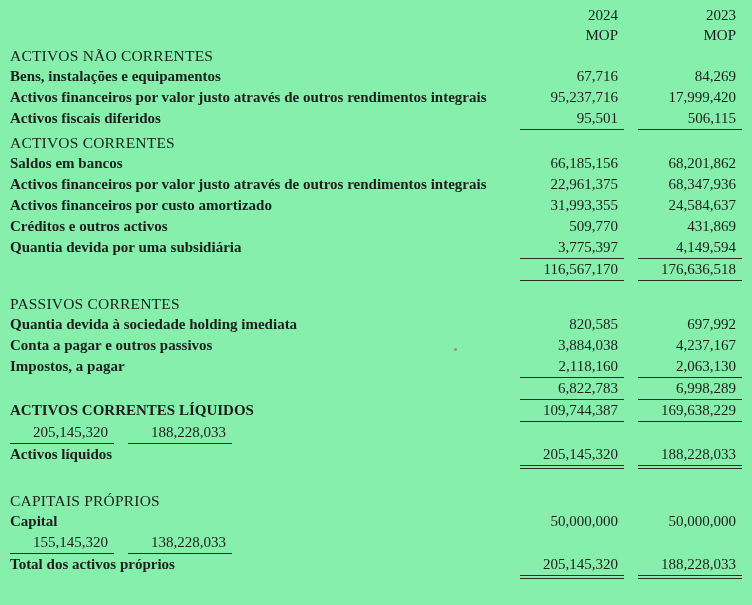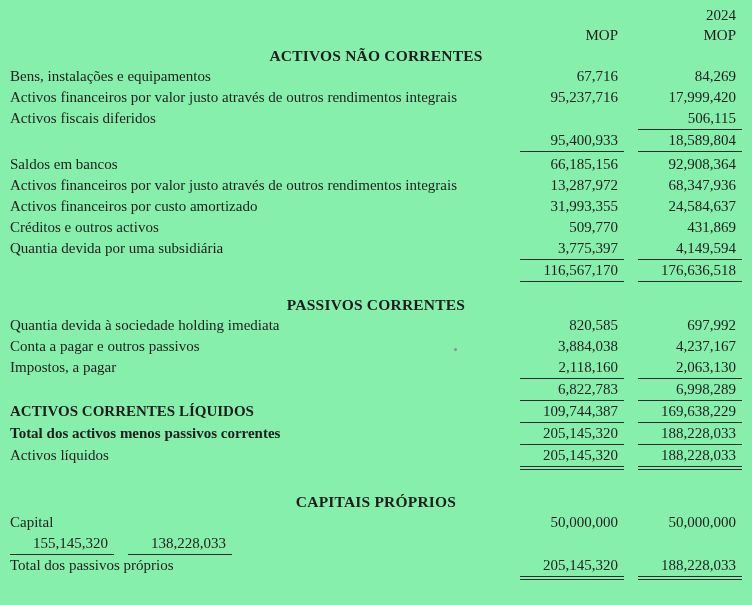--- a/index.html
+++ b/index.html
@@ -17,51 +17,53 @@
     position: relative;
     background: #86efac;
   }
   .row { display: flex; align-items: baseline; }
   .label {
     flex: 1;
     font-size: 15px;
     line-height: 21px;
     white-space: nowrap;
     overflow: hidden;
+    font-weight: bold;
   }
   .val {
     width: 104px;
     text-align: right;
     padding-right: 6px;
     font-size: 15px;
     line-height: 21px;
     white-space: nowrap;
   }
   .col2 { margin-left: 14px; }
   .rule-single { border-bottom: 1.5px solid #2c2c2c; }
   .rule-double { border-bottom: 4px double #2c2c2c; }
-  .section .label { font-weight: 700; font-size: 15.5px; letter-spacing: 0.2px; text-align: center; }
+  .section .label { font-weight: 400; font-size: 15.5px; letter-spacing: 0.2px; }
   .item-bold .label { font-weight: 700; }
   .header-row .val { line-height: 20px; }
   .spacer { width: 100%; }
   .speck {
     position: absolute;
     width: 3px; height: 3px;
     border-radius: 50%;
     background: #8f8f8f;
   }
 </style>
 </head>
 <body>
 
 <div class="page">
 
   <div class="row header-row">
     <div class="label"></div>
     <div class="val col1">2024</div>
+    <div class="val col2">2023</div>
   </div>
 
   <div class="row header-row">
     <div class="label"></div>
     <div class="val col1">MOP</div>
     <div class="val col2">MOP</div>
   </div>
 
   <div>
       <div class="row section">
@@ -72,36 +74,35 @@
         <div class="val col1">67,716</div>
         <div class="val col2">84,269</div>
       </div>
       <div class="row item">
         <div class="label">Activos financeiros por valor justo através de outros rendimentos integrais</div>
         <div class="val col1">95,237,716</div>
         <div class="val col2">17,999,420</div>
       </div>
       <div class="row item">
         <div class="label">Activos fiscais diferidos</div>
+        <div class="val col1 rule-single">95,501</div>
         <div class="val col2 rule-single">506,115</div>
       </div>
-      <div class="row total">
-        <div class="label"></div>
-        <div class="val col1 rule-single">95,400,933</div>
-        <div class="val col2 rule-single">18,589,804</div>
+      <div class="spacer" style="height: 2px;"></div>
+      <div class="row section">
+        <div class="label">ACTIVOS CORRENTES</div>
       </div>
-      <div class="spacer" style="height: 2px;"></div>
       <div class="row item">
         <div class="label">Saldos em bancos</div>
         <div class="val col1">66,185,156</div>
-        <div class="val col2">92,908,364</div>
+        <div class="val col2">68,201,862</div>
       </div>
       <div class="row item">
         <div class="label">Activos financeiros por valor justo através de outros rendimentos integrais</div>
-        <div class="val col1">13,287,972</div>
+        <div class="val col1">22,961,375</div>
         <div class="val col2">68,347,936</div>
       </div>
       <div class="row item">
         <div class="label">Activos financeiros por custo amortizado</div>
         <div class="val col1">31,993,355</div>
         <div class="val col2">24,584,637</div>
       </div>
       <div class="row item">
         <div class="label">Créditos e outros activos</div>
         <div class="val col1">509,770</div>
@@ -140,21 +141,20 @@
         <div class="label"></div>
         <div class="val col1 rule-single">6,822,783</div>
         <div class="val col2 rule-single">6,998,289</div>
       </div>
       <div class="row item-bold">
         <div class="label">ACTIVOS CORRENTES LÍQUIDOS</div>
         <div class="val col1 rule-single">109,744,387</div>
         <div class="val col2 rule-single">169,638,229</div>
       </div>
       <div class="row item-bold">
-        <div class="label">Total dos activos menos passivos correntes</div>
         <div class="val col1 rule-single">205,145,320</div>
         <div class="val col2 rule-single">188,228,033</div>
       </div>
       <div class="row item">
         <div class="label">Activos líquidos</div>
         <div class="val col1 rule-double">205,145,320</div>
         <div class="val col2 rule-double">188,228,033</div>
       </div>
       <div class="spacer" style="height: 21px;"></div>
       <div class="row section">
@@ -163,21 +163,21 @@
       <div class="row item">
         <div class="label">Capital</div>
         <div class="val col1">50,000,000</div>
         <div class="val col2">50,000,000</div>
       </div>
       <div class="row item">
         <div class="val col1 rule-single">155,145,320</div>
         <div class="val col2 rule-single">138,228,033</div>
       </div>
       <div class="row item">
-        <div class="label">Total dos passivos próprios</div>
+        <div class="label">Total dos activos próprios</div>
         <div class="val col1 rule-double">205,145,320</div>
         <div class="val col2 rule-double">188,228,033</div>
       </div>
     </div>
 
   <div class="speck" style="left:454px; top:348px;"></div>
 
 </div>
 
 </body></html>

